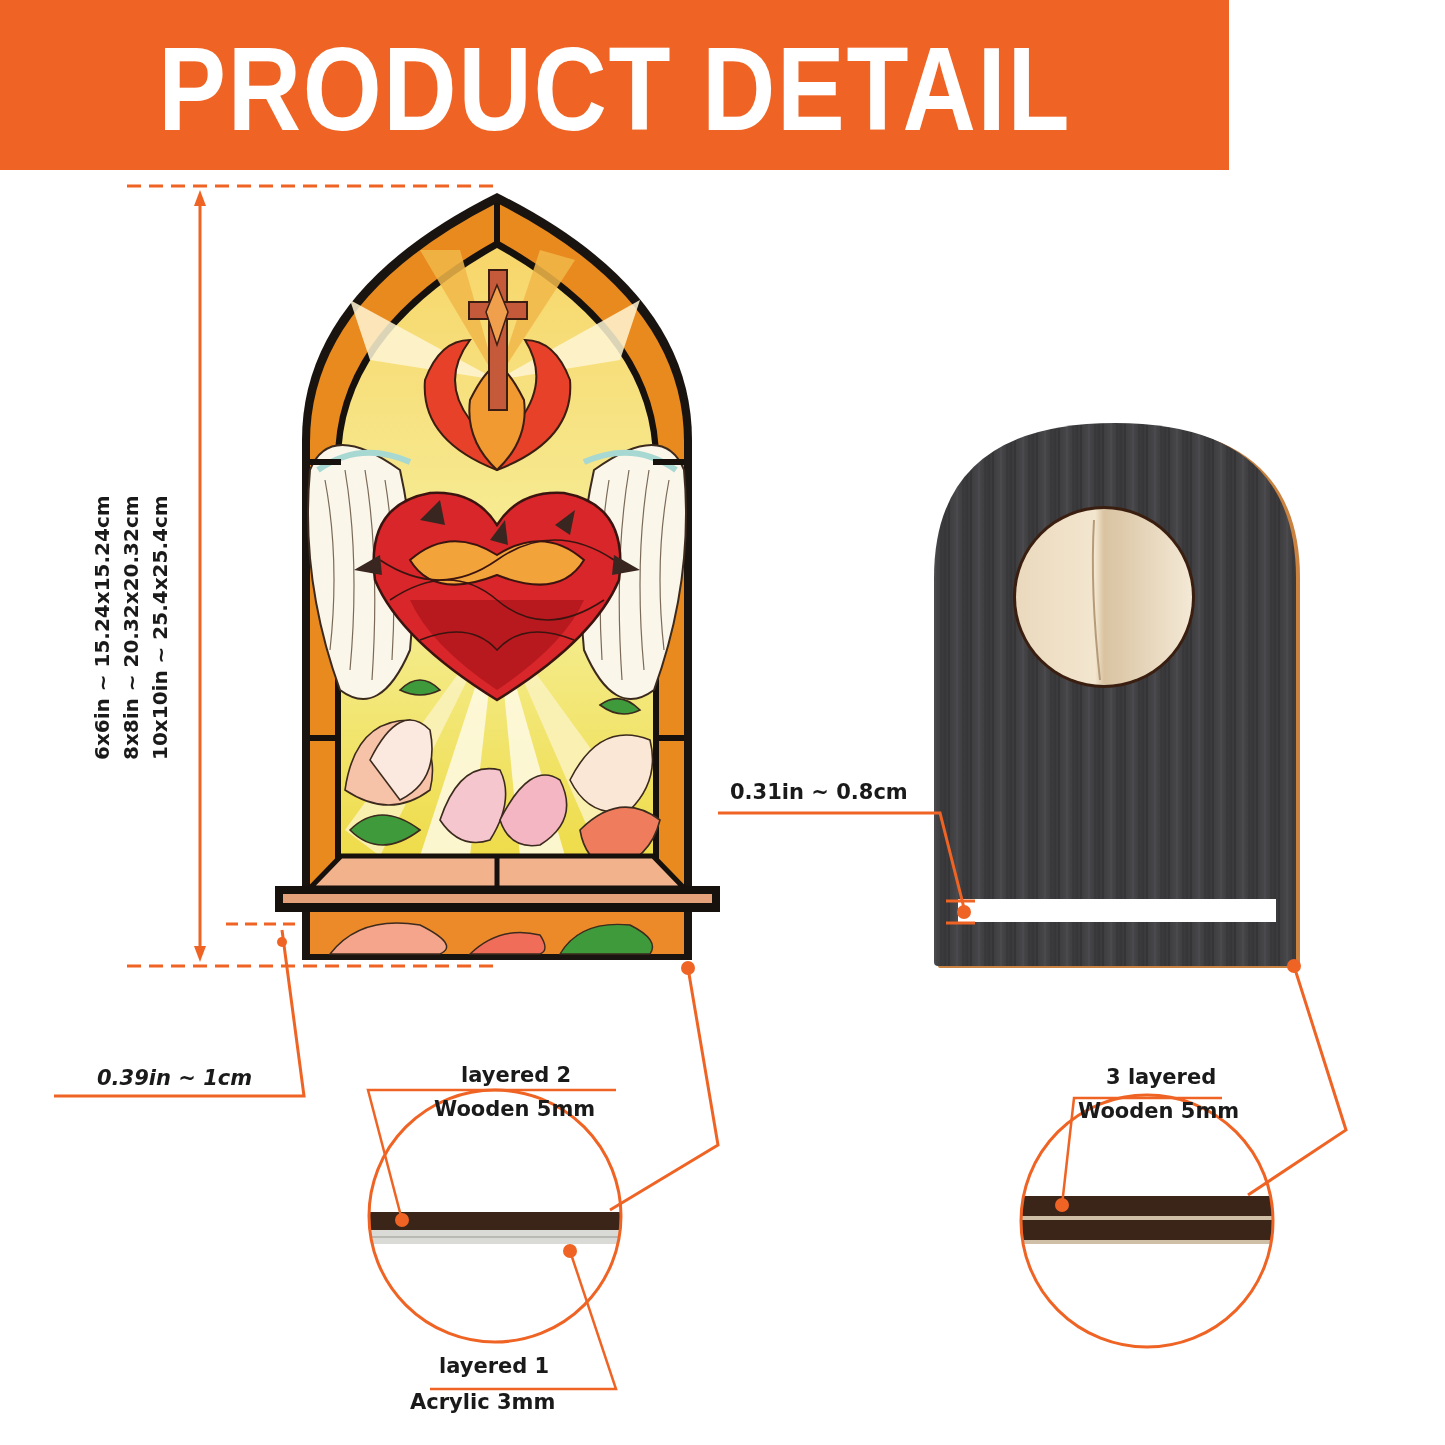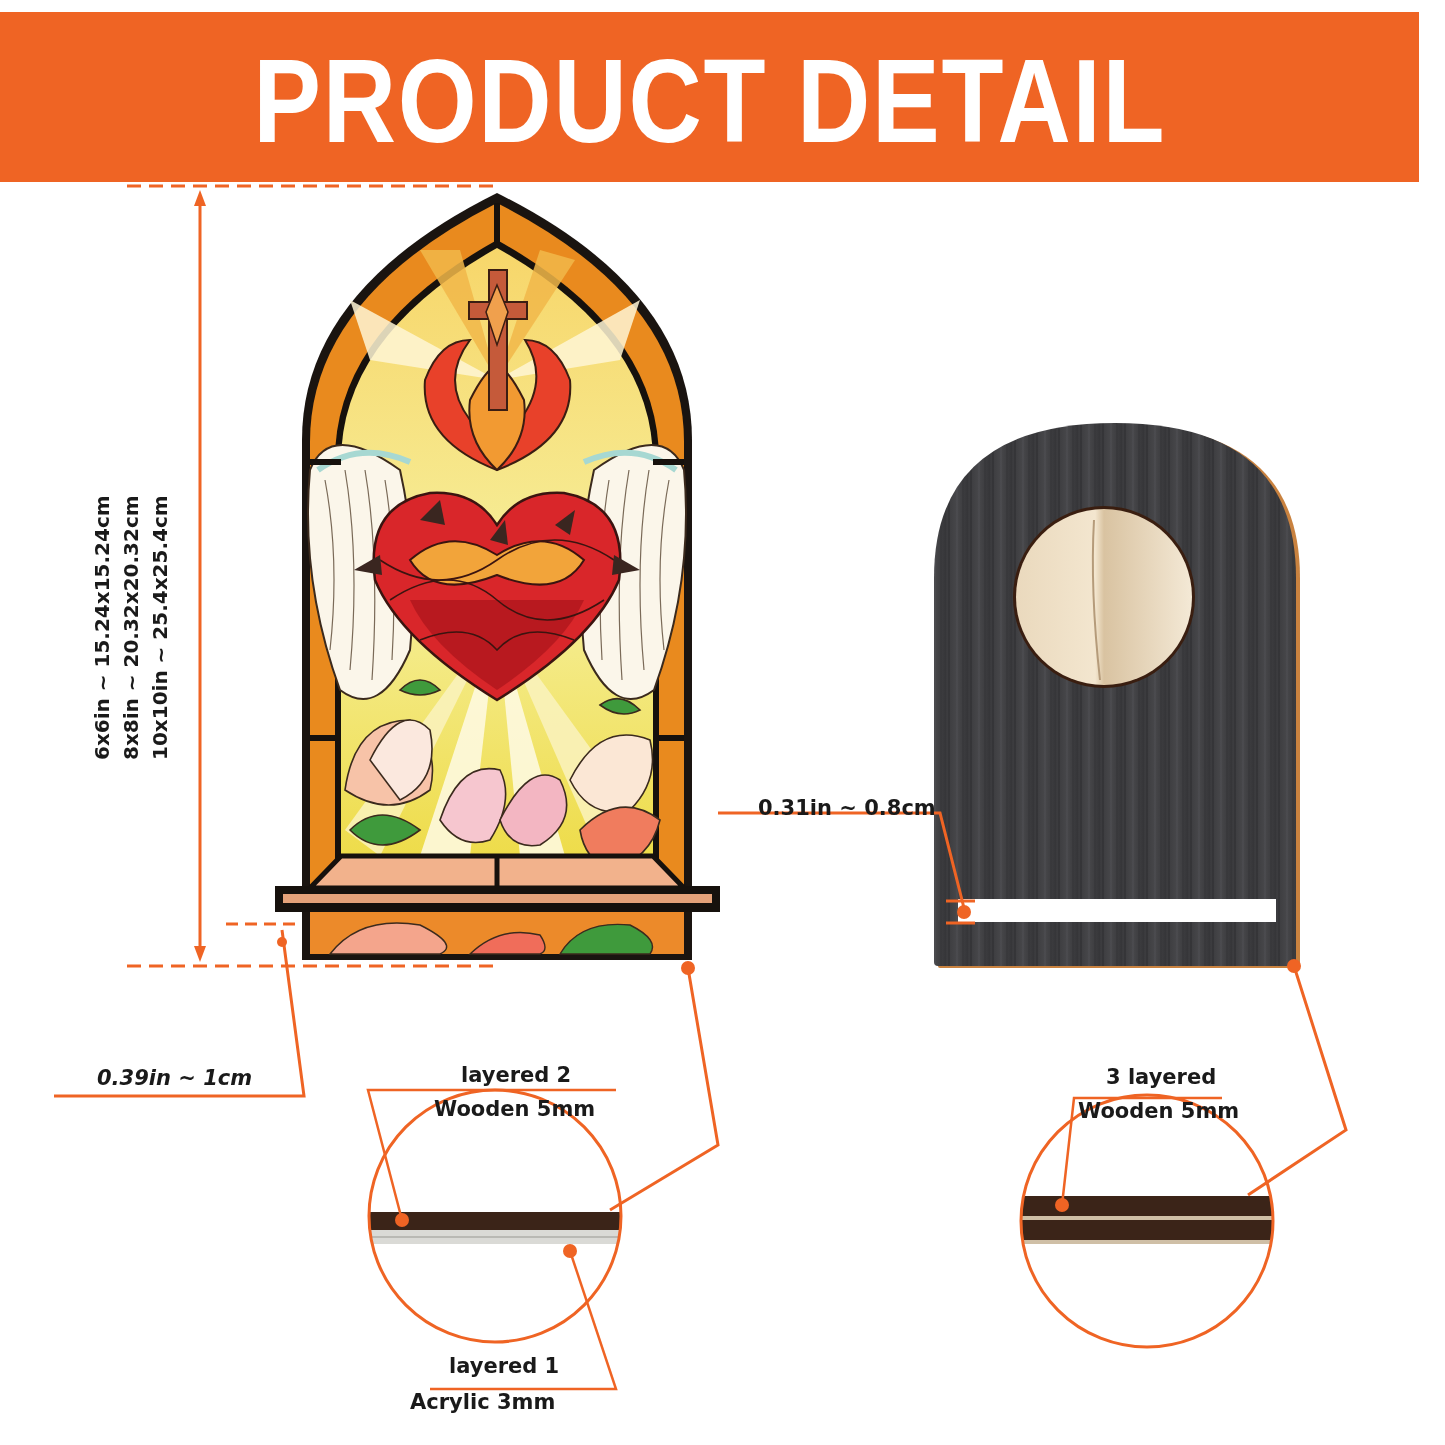--- a/index.html
+++ b/index.html
@@ -1,19 +1,19 @@
 <!DOCTYPE html>
 <html><head>
 <meta charset="utf-8">
 <style>
   html, body { margin: 0; padding: 0; }
   body { width: 1445px; height: 1445px; background: #ffffff; position: relative; overflow: hidden;
          font-family: "DejaVu Sans", sans-serif; }
-  .banner { position: absolute; left: 0; top: 0; width: 1419px; height: 170px; background: #ef6424;
-            display: flex; align-items: center; justify-content: center; margin-top: 12px; }
+  .banner { position: absolute; left: 0; top: 0; width: 1229px; height: 170px; background: #ef6424;
+            display: flex; align-items: center; justify-content: center; }
   .banner-title { color: #ffffff; font-family: "Liberation Sans", sans-serif; font-weight: 700;
                   font-size: 118px; letter-spacing: 2px; transform: scaleX(0.86); line-height: 1; margin-top: 8px; }
   .overlay { position: absolute; left: 0; top: 0; width: 1445px; height: 1445px; }
   .label { position: absolute; font-family: "DejaVu Sans", sans-serif; font-weight: 700; color: #1a1a1a;
            font-size: 21px; white-space: nowrap; }
   .vlabels { position: absolute; left: 88px; top: 760px; transform-origin: 0 0; transform: rotate(-90deg);
              width: 340px; }
   .vlabels div { font-family: "DejaVu Sans", sans-serif; font-weight: 700; font-size: 20px; color: #1a1a1a;
                  line-height: 29px; text-align: left; white-space: nowrap; }
 </style>
@@ -203,22 +203,22 @@
   </g>
 </svg>
 
 <div class="vlabels">
   <div>6x6in ~ 15.24x15.24cm</div>
   <div>8x8in ~ 20.32x20.32cm</div>
   <div>10x10in ~ 25.4x25.4cm</div>
 </div>
 
 <div class="label" style="left:97px; top:1066px;font-style:italic;">0.39in ~ 1cm</div>
-<div class="label" style="left:730px; top:796px;margin-left:28px;">0.31in ~ 0.8cm</div>
+<div class="label" style="left:730px; top:780px;">0.31in ~ 0.8cm</div>
 
 <div class="label" style="left:461px; top:1063px;text-align:center;">layered 2</div>
 <div class="label" style="left:434px; top:1097px;">Wooden 5mm</div>
 
-<div class="label" style="left:449px; top:1354px;">layered 1</div>
+<div class="label" style="left:439px; top:1354px;">layered 1</div>
 <div class="label" style="left:410px; top:1390px;">Acrylic 3mm</div>
 
 <div class="label" style="left:1106px; top:1065px;">3 layered</div>
 <div class="label" style="left:1078px; top:1099px;">Wooden 5mm</div>
 
 </body></html>

